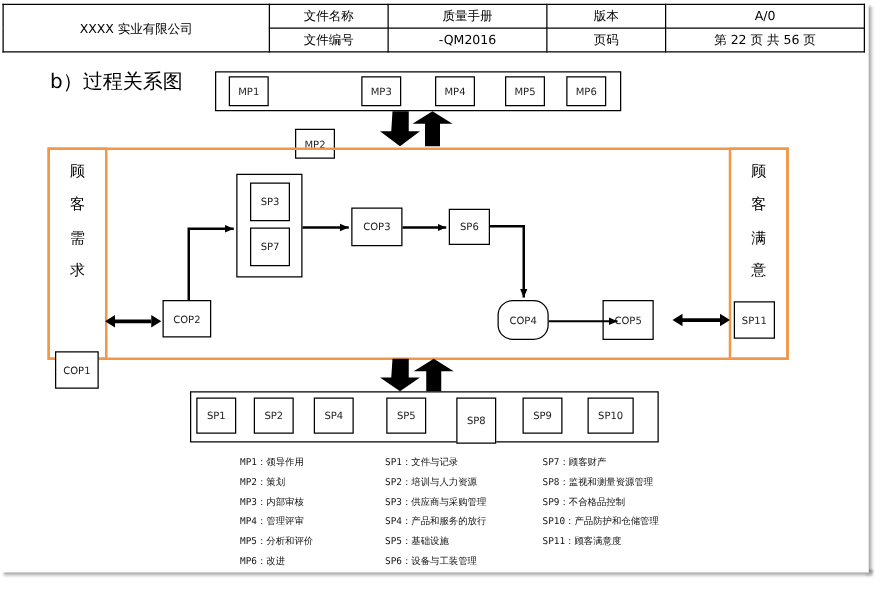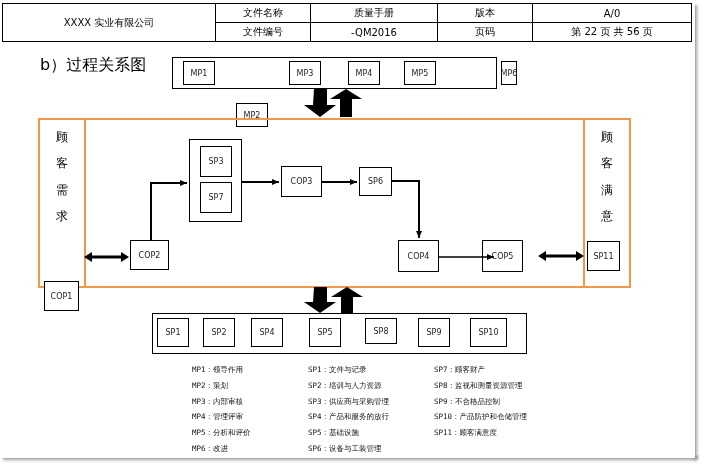--- a/index.html
+++ b/index.html
@@ -51,21 +51,21 @@
     </table>
 
   <div class="section-title">b）过程关系图</div>
 
   <div class="frame" style="left:172px;top:57px;width:325px;height:32px;"></div>
   <div class="box" style="left:183px;top:61px;width:32px;height:24px;">MP1</div>
   <div class="box" style="left:236px;top:61px;width:32px;height:24px;margin-top:42px;">MP2</div>
   <div class="box" style="left:289px;top:61px;width:32px;height:24px;">MP3</div>
   <div class="box" style="left:348px;top:61px;width:32px;height:24px;">MP4</div>
   <div class="box" style="left:404px;top:61px;width:32px;height:24px;">MP5</div>
-  <div class="box" style="left:453px;top:61px;width:16px;height:24px;margin-left:48px;">MP6</div>
+  <div class="box" style="left:453px;top:61px;width:32px;height:24px;">MP6</div>
 
   <div class="orange" style="left:38px;top:118px;width:593px;height:170px;"></div>
   <div class="orange" style="left:38px;top:118px;width:48px;height:170px;"></div>
   <div class="orange" style="left:583px;top:118px;width:48px;height:170px;"></div>
 
   <div class="vtext" style="left:52px;top:129px;">顾</div>
   <div class="vtext" style="left:52px;top:155px;">客</div>
   <div class="vtext" style="left:52px;top:182px;">需</div>
   <div class="vtext" style="left:52px;top:208px;">求</div>
 
@@ -74,30 +74,30 @@
   <div class="vtext" style="left:597px;top:182px;">满</div>
   <div class="vtext" style="left:597px;top:208px;">意</div>
 
   <div class="box" style="left:44px;top:240px;width:35px;height:30px;margin-top:41px;">COP1</div>
   <div class="box" style="left:130px;top:240px;width:39px;height:30px;">COP2</div>
   <div class="frame" style="left:189px;top:139px;width:53px;height:83px;"></div>
   <div class="box" style="left:200px;top:146px;width:32px;height:31px;">SP3</div>
   <div class="box" style="left:200px;top:182px;width:32px;height:31px;">SP7</div>
   <div class="box" style="left:281px;top:166px;width:41px;height:31px;">COP3</div>
   <div class="box" style="left:359px;top:167px;width:33px;height:29px;">SP6</div>
-  <div class="box" style="left:398px;top:240px;width:41px;height:32px;">COP4</div>
+  <div class="box" style="left:398px;top:240px;width:41px;height:32px;border-radius:12px;">COP4</div>
   <div class="box" style="left:482px;top:240px;width:41px;height:32px;text-align:center;">COP5</div>
   <div class="box" style="left:587px;top:241px;width:33px;height:30px;">SP11</div>
 
   <div class="frame" style="left:152px;top:313px;width:375px;height:41px;"></div>
   <div class="box" style="left:157px;top:318px;width:32px;height:29px;">SP1</div>
   <div class="box" style="left:203px;top:318px;width:32px;height:29px;">SP2</div>
   <div class="box" style="left:251px;top:318px;width:32px;height:29px;">SP4</div>
   <div class="box" style="left:309px;top:318px;width:32px;height:29px;">SP5</div>
-  <div class="box" style="left:365px;top:318px;width:32px;height:26px;">SP8</div>
+  <div class="box" style="left:365px;top:318px;width:32px;height:37px;">SP8</div>
   <div class="box" style="left:418px;top:318px;width:32px;height:29px;">SP9</div>
   <div class="box" style="left:470px;top:318px;width:37px;height:29px;">SP10</div>
 
   <svg class="lines" width="695" height="458">
     <defs>
       <marker id="ah" markerWidth="8" markerHeight="8" refX="7" refY="4" orient="auto" markerUnits="userSpaceOnUse">
         <path d="M0,1 L7,4 L0,7 Z" fill="#000"></path>
       </marker>
     </defs>
 

